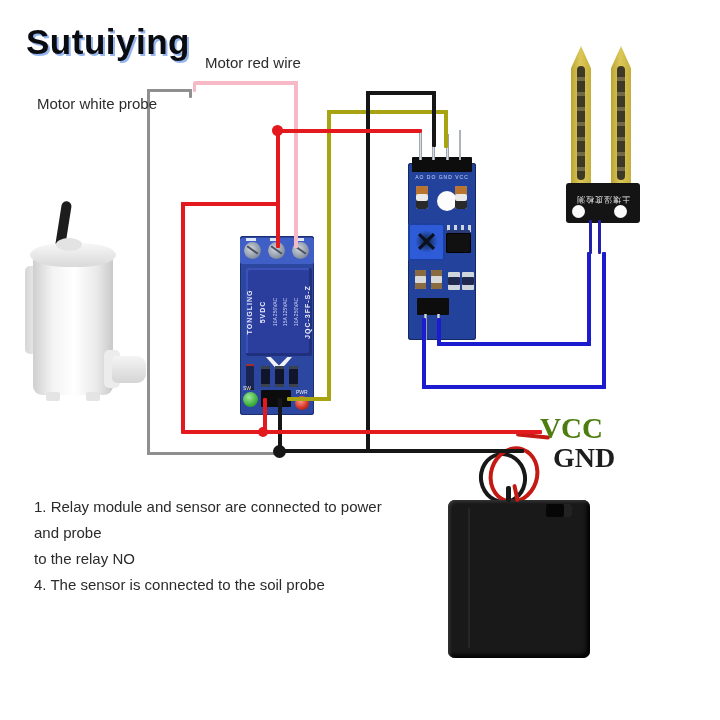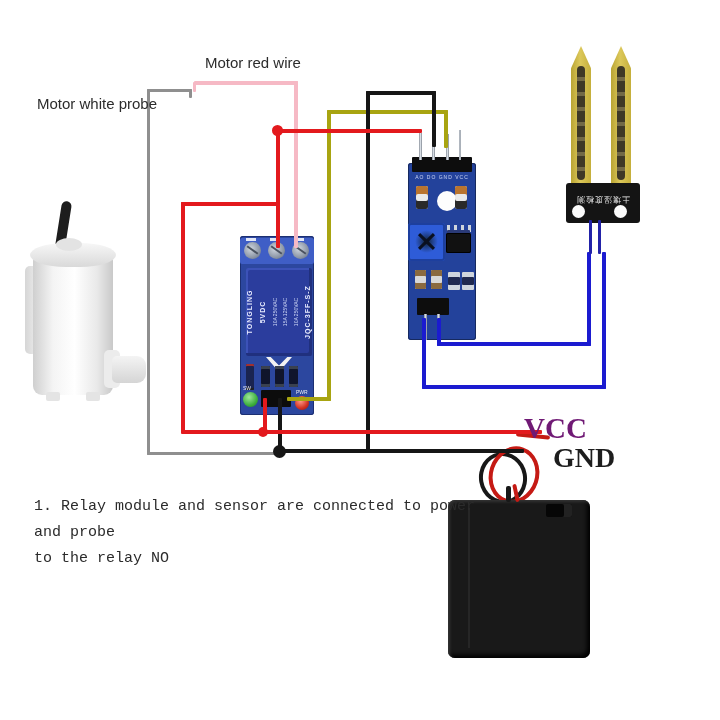--- a/index.html
+++ b/index.html
@@ -7,23 +7,23 @@
           font-family:"Liberation Sans",sans-serif;}
   .abs{position:absolute;}
 
   
   .brand-title{left:26px;top:22px;font-size:35px;font-weight:bold;color:#0b0c10;
                letter-spacing:0.5px;text-shadow:2px 2px 0 rgba(60,120,225,.55);z-index:8;}
   .wire-label{font-size:15px;color:#2c2c2c;z-index:8;white-space:nowrap;}
   .lbl-motor-red{left:205px;top:54px;}
   .lbl-motor-white{left:37px;top:95px;}
   .pwr-label{font-family:"Liberation Serif",serif;font-weight:bold;z-index:8;}
-  .lbl-vcc{left:524px;top:412px;font-size:29px;color:#701a75;}
+  .lbl-vcc{left:540px;top:412px;font-size:29px;color:#4d7c0f;}
   .lbl-gnd{left:553px;top:442px;font-size:28px;color:#1d1d1d;}
-  .instructions{left:34px;top:494px;width:440px;z-index:8;font-family:Liberation Mono, monospace;}
+  .instructions{left:34px;top:494px;width:440px;z-index:8;}
   .instructions p{margin:0;font-size:15px;line-height:26px;color:#2b2b2b;white-space:nowrap;}
 
   
   .component-layer{z-index:2;}
   .wiring-layer{z-index:5;left:0;top:0;width:720px;height:720px;}
   .wire-seg{position:absolute;border-radius:1px;}
   .wire-dot{position:absolute;border-radius:50%;}
 
   
   .pump-cable{left:58px;top:201px;width:10px;height:54px;background:#1d1d1d;border-radius:5px;
@@ -126,29 +126,31 @@
   .coil-red{left:489px;top:446px;width:42px;height:50px;border:4px solid #c51a14;transform:rotate(18deg);}
   .coil-lead-red{left:516px;top:434px;width:34px;height:4px;background:#c51a14;transform:rotate(6deg);border-radius:2px;}
   .coil-lead-black{left:506px;top:486px;width:5px;height:16px;background:#181818;border-radius:2px;}
   .coil-lead-red2{left:514px;top:484px;width:4px;height:18px;background:#c51a14;transform:rotate(-12deg);border-radius:2px;}
 </style>
 </head>
 <body>
 
 <div id="canvas">
 
+  <div class="abs brand-title">Sutuiying</div>
   <div class="abs wire-label lbl-motor-red">Motor red wire</div>
   <div class="abs wire-label lbl-motor-white">Motor white probe</div>
   <div class="abs pwr-label lbl-vcc">VCC</div>
   <div class="abs pwr-label lbl-gnd">GND</div>
 
   <div class="abs instructions">
     <p>1. Relay module and sensor are connected to power</p>
     <p>and probe</p>
     <p>to the relay NO</p>
+    <p>4. The sensor is connected to the soil probe</p>
   </div>
 
   <div class="abs component-layer" style="left:0;top:0;width:720px;height:720px;">
 
     <div>
       <div class="abs pump-cable"></div>
       <div class="abs pump-clip"></div>
       <div class="abs pump-body"></div>
       <div class="abs pump-cap"></div>
       <div class="abs pump-cap-center"></div>

